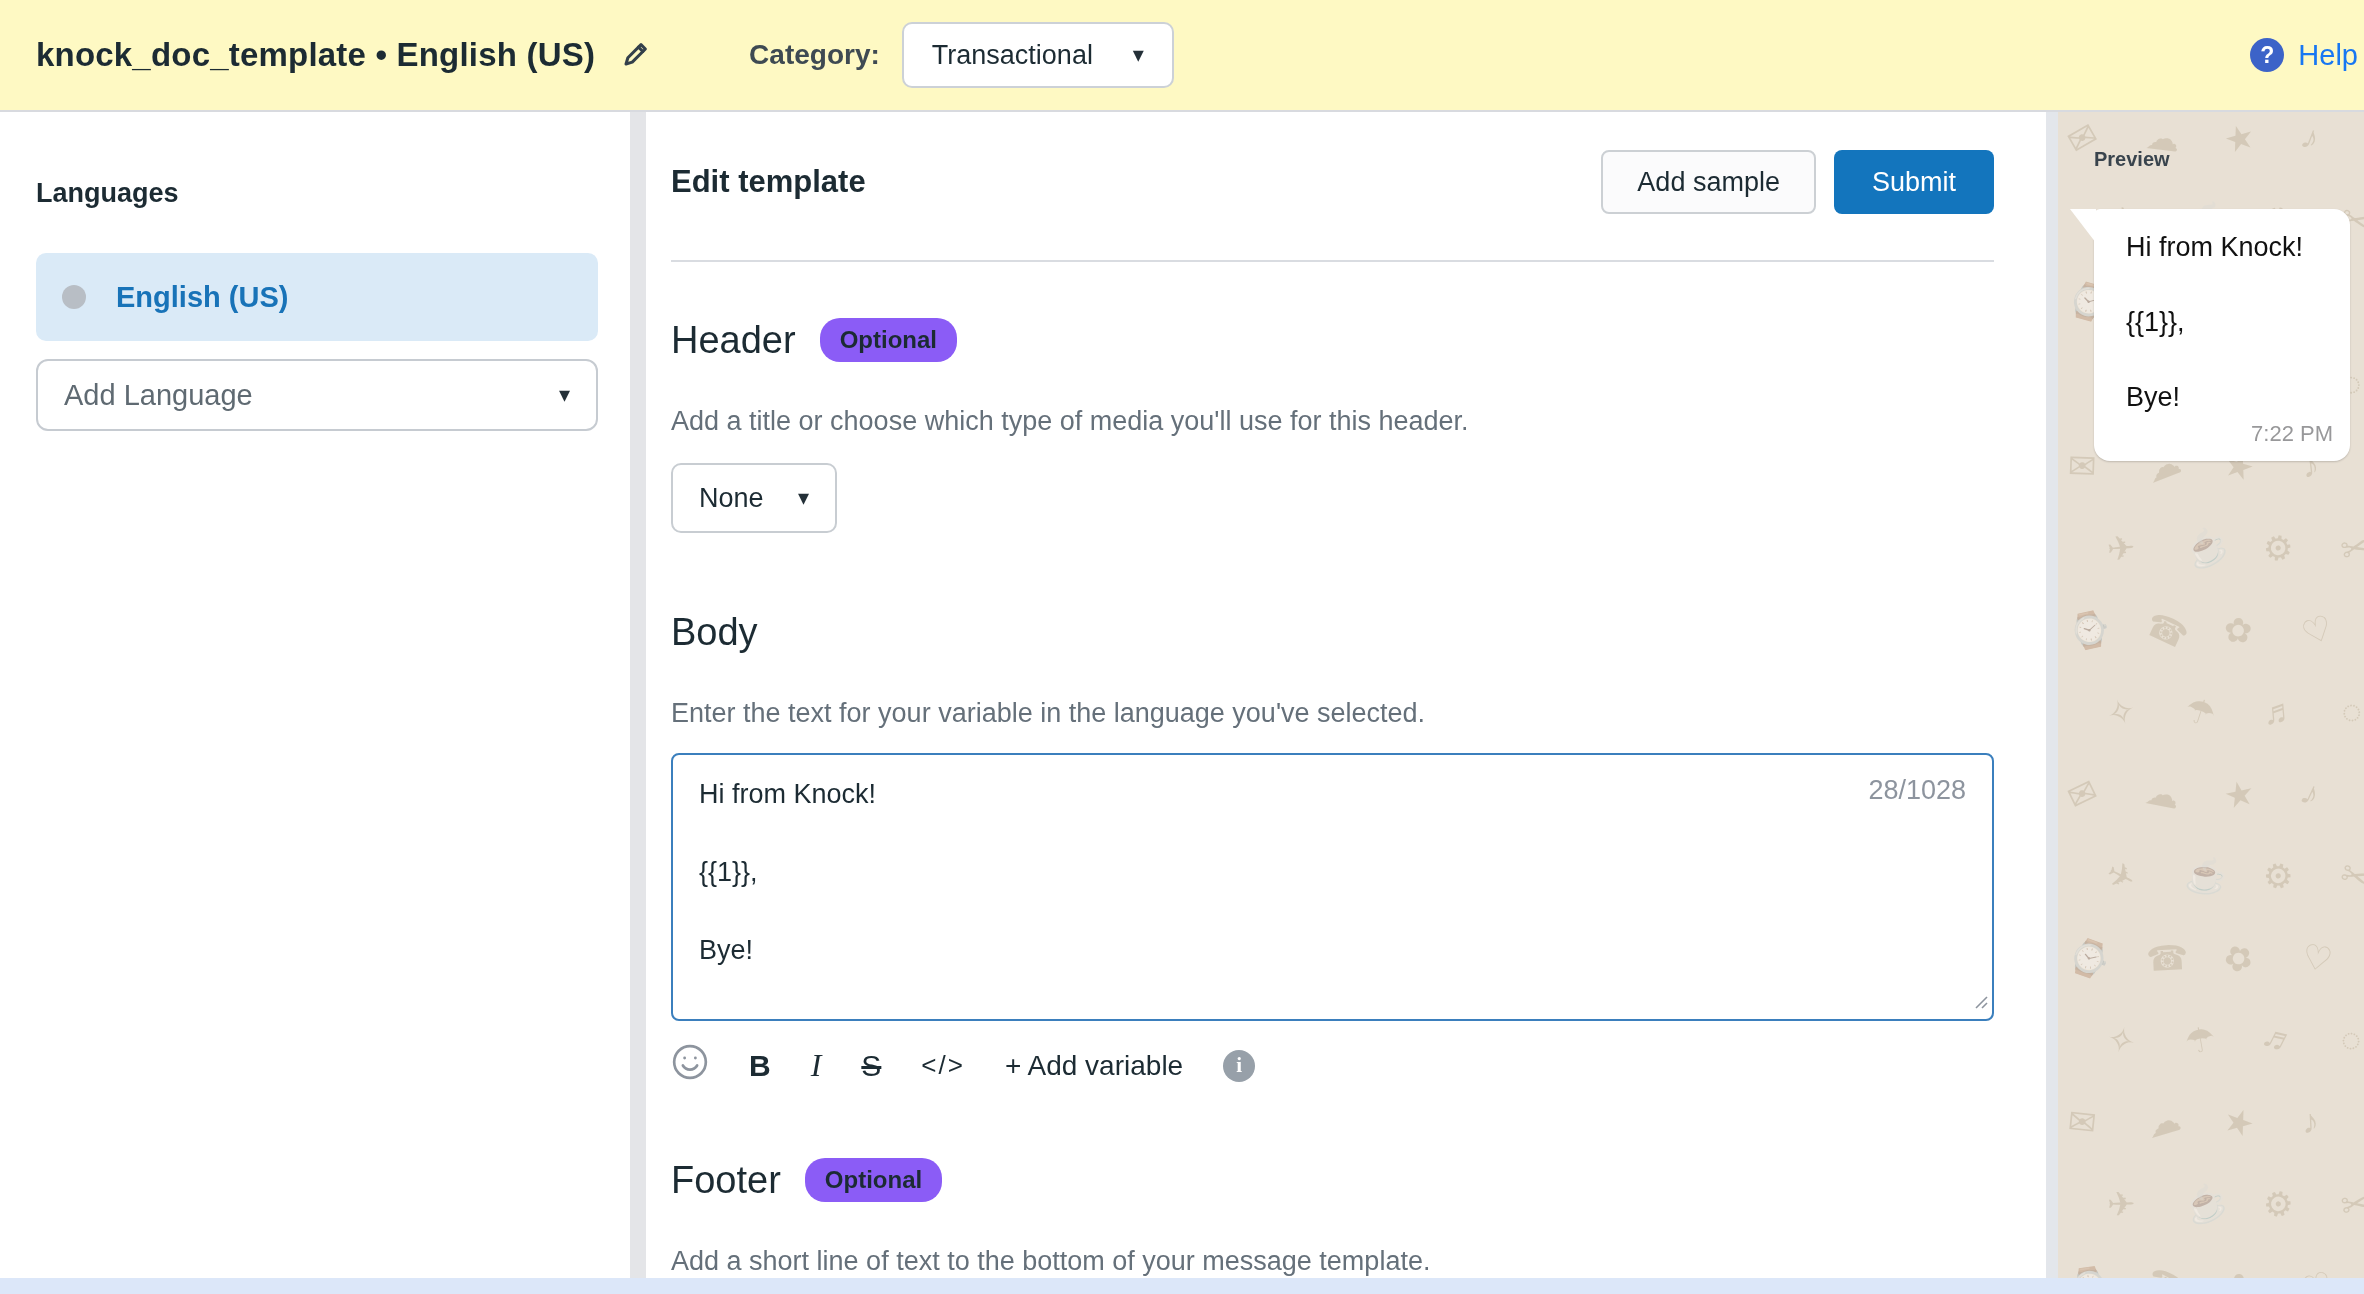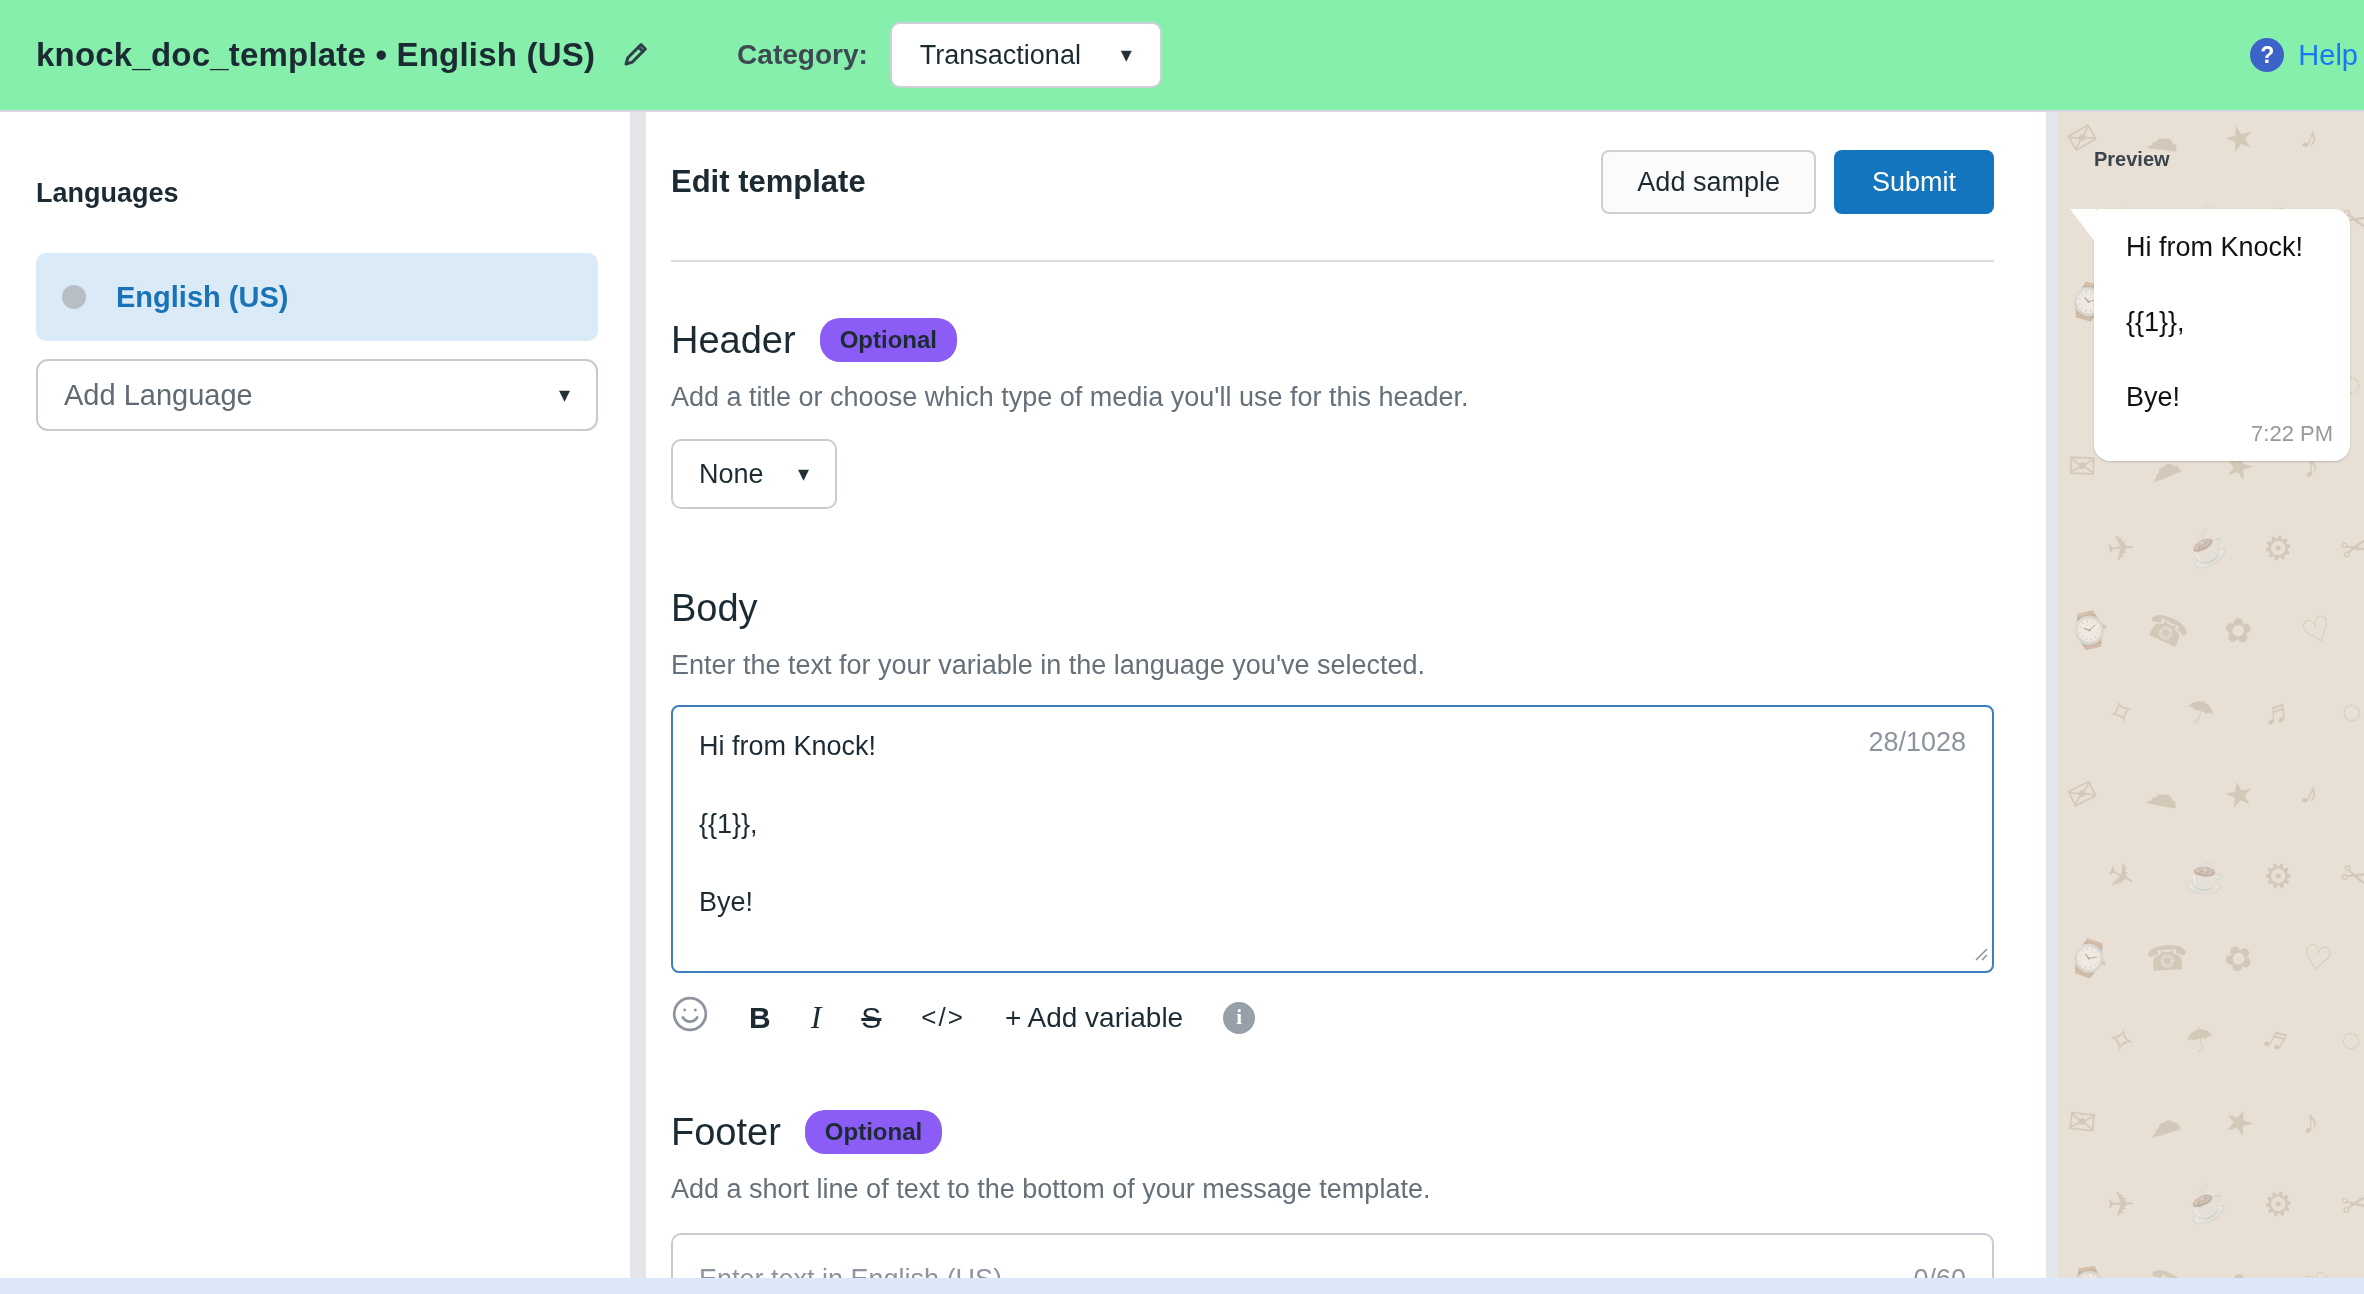--- a/index.html
+++ b/index.html
@@ -1,21 +1,21 @@
 <!DOCTYPE html>
 <html><head>
 <meta charset="utf-8">
 <style>
   * { margin:0; padding:0; box-sizing:border-box; }
   html,body { width:2364px; height:1294px; overflow:hidden; background:#fff;
               font-family:"Liberation Sans", sans-serif; color:#1c2b33; }
 
   
   .topbar { position:relative; height:112px; display:flex; align-items:center;
-            background:#86efac; border-bottom:2px solid #d8dadf; z-index:5; }
+            background:#fef9c3; border-bottom:2px solid #d8dadf; z-index:5;gap:12px; }
   .title-wrap { display:flex; align-items:center; gap:26px; padding-left:36px; }
   .page-title { font-size:33px; font-weight:700; letter-spacing:.2px; }
   .icon-btn { background:none; border:none; cursor:pointer; display:flex; align-items:center; }
   .category-wrap { display:flex; align-items:center; gap:22px; margin-left:86px; }
   .category-label { font-size:28px; font-weight:700; color:#3e4a52; }
   .dropdown { display:flex; align-items:center; justify-content:space-between;
               background:#fff; border:2px solid #ccd1d7; border-radius:10px;
               font-size:27px; color:#1c2b33; cursor:pointer; }
   .category-dropdown { height:66px; padding:0 28px; min-width:272px; gap:26px; }
   .caret { font-size:22px; color:#243038; line-height:1; }
@@ -50,21 +50,21 @@
          cursor:pointer; font-family:"Liberation Sans", sans-serif; }
   .btn-secondary { background:#fbfbfc; border:2px solid #ccd0d4; color:#1c2b33;
                    padding:0 34px; margin-right:18px; }
   .btn-primary { background:#1375bd; border:none; color:#fff; padding:0 38px; }
   .main-divider { border:none; border-top:2px solid #d9dce1; margin-top:46px; }
 
   .section-head { display:flex; align-items:center; gap:24px; }
   .section-title { font-size:38px; font-weight:400; }
   .badge { background:#8b5cf6; color:#1c2b33; font-size:24px; font-weight:700;
            border-radius:20px; padding:8px 20px; }
-  .section-desc { font-size:27px; color:#65707a; margin-top:20px; }
+  .section-desc { font-size:27px; color:#65707a; margin-top:44px; }
 
   .header-section { margin-top:56px; }
   .none-dropdown { height:70px; padding:0 26px; width:166px; margin-top:26px;
                    border-radius:10px; border:2px solid #c8cdd2; gap:20px; }
 
   .body-section { margin-top:78px; }
   .textarea-wrap { position:relative; margin-top:24px; }
   .body-textarea { width:100%; height:268px; border:2px solid #3b7fbd; border-radius:8px;
                    padding:20px 26px; font-size:27px; line-height:39px;
                    font-family:"Liberation Sans", sans-serif; color:#1c2b33;

